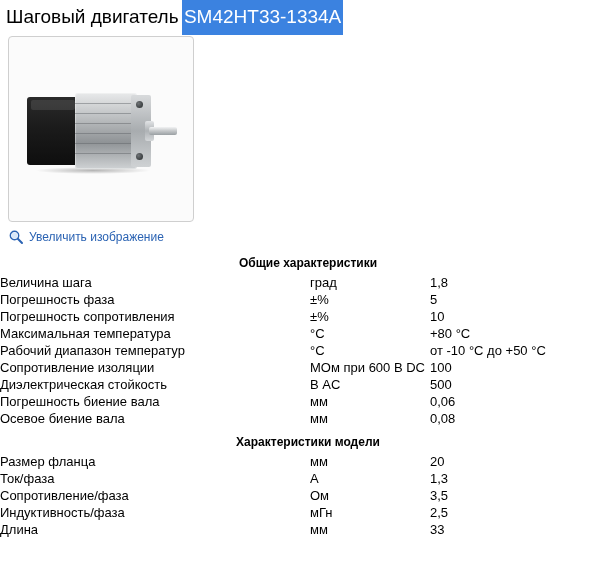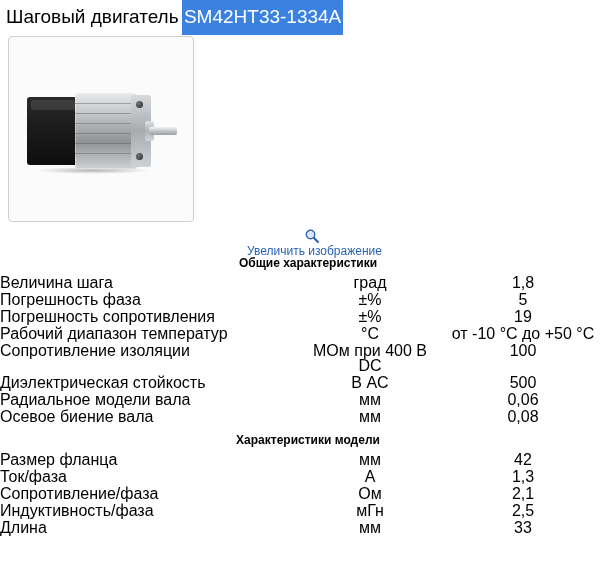--- a/index.html
+++ b/index.html
@@ -134,21 +134,20 @@
     height: 7px;
     background: radial-gradient(ellipse at center, rgba(0,0,0,0.28) 0%, rgba(0,0,0,0) 70%);
   }
 
   
   .zoom-row {
     margin: 6px 0 0 8px;
     display: flex;
     align-items: center;
     height: 18px;
-    flex-direction: column;
   }
   .magnifier {
     width: 16px;
     height: 16px;
     position: relative;
     flex: 0 0 16px;
   }
   .zoom-link {
     margin-left: 5px;
     color: #2b63b3;
@@ -160,30 +159,30 @@
   
   .section-title {
     text-align: center;
     font-weight: bold;
     font-size: 12px;
     padding: 8px 0 4px 0;
   }
   table.spec {
     width: 100%;
     border-collapse: collapse;
-    font-size: 16px;
+    font-size: 13px;
   }
   table.spec td {
     padding: 1px 0 1px 0;
     line-height: 15px;
     vertical-align: top;
   }
   td.c-name   { width: 310px; padding-left: 6px; text-align: left; }
-  td.c-unit   { width: 120px; text-align: center; }
-  td.c-value  { text-align: center; }
+  td.c-unit   { width: 120px; }
+  td.c-value  { text-align: left; }
 
   .spec-wrap { margin-top: 2px; }
 </style>
 </head>
 <body>
 
 <div class="page">
 
   <div class="title-row">
     <span class="title-text">Шаговый двигатель</span>
@@ -233,67 +232,72 @@
           <td class="c-value">1,8</td>
         </tr>
         <tr>
           <td class="c-name">Погрешность фаза</td>
           <td class="c-unit">±%</td>
           <td class="c-value">5</td>
         </tr>
         <tr>
           <td class="c-name">Погрешность сопротивления</td>
           <td class="c-unit">±%</td>
-          <td class="c-value">19</td>
+          <td class="c-value">10</td>
+        </tr>
+        <tr>
+          <td class="c-name">Максимальная температура</td>
+          <td class="c-unit">°С</td>
+          <td class="c-value">+80 °C</td>
         </tr>
         <tr>
           <td class="c-name">Рабочий диапазон температур</td>
           <td class="c-unit">°С</td>
           <td class="c-value">от -10 °C до +50 °C</td>
         </tr>
         <tr>
           <td class="c-name">Сопротивление изоляции</td>
-          <td class="c-unit">МОм при 400 В DC</td>
+          <td class="c-unit">МОм при 600 В DC</td>
           <td class="c-value">100</td>
         </tr>
         <tr>
           <td class="c-name">Диэлектрическая стойкость</td>
           <td class="c-unit">В AC</td>
           <td class="c-value">500</td>
         </tr>
         <tr>
-          <td class="c-name">Радиальное модели вала</td>
+          <td class="c-name">Погрешность биение вала</td>
           <td class="c-unit">мм</td>
           <td class="c-value">0,06</td>
         </tr>
         <tr>
           <td class="c-name">Осевое биение вала</td>
           <td class="c-unit">мм</td>
           <td class="c-value">0,08</td>
         </tr>
       </tbody>
     </table>
 
     <div class="section-title">Характеристики модели</div>
     <table class="spec">
       <tbody>
         <tr>
           <td class="c-name">Размер фланца</td>
           <td class="c-unit">мм</td>
-          <td class="c-value">42</td>
+          <td class="c-value">20</td>
         </tr>
         <tr>
           <td class="c-name">Ток/фаза</td>
           <td class="c-unit">А</td>
           <td class="c-value">1,3</td>
         </tr>
         <tr>
           <td class="c-name">Сопротивление/фаза</td>
           <td class="c-unit">Ом</td>
-          <td class="c-value">2,1</td>
+          <td class="c-value">3,5</td>
         </tr>
         <tr>
           <td class="c-name">Индуктивность/фаза</td>
           <td class="c-unit">мГн</td>
           <td class="c-value">2,5</td>
         </tr>
         <tr>
           <td class="c-name">Длина</td>
           <td class="c-unit">мм</td>
           <td class="c-value">33</td>

